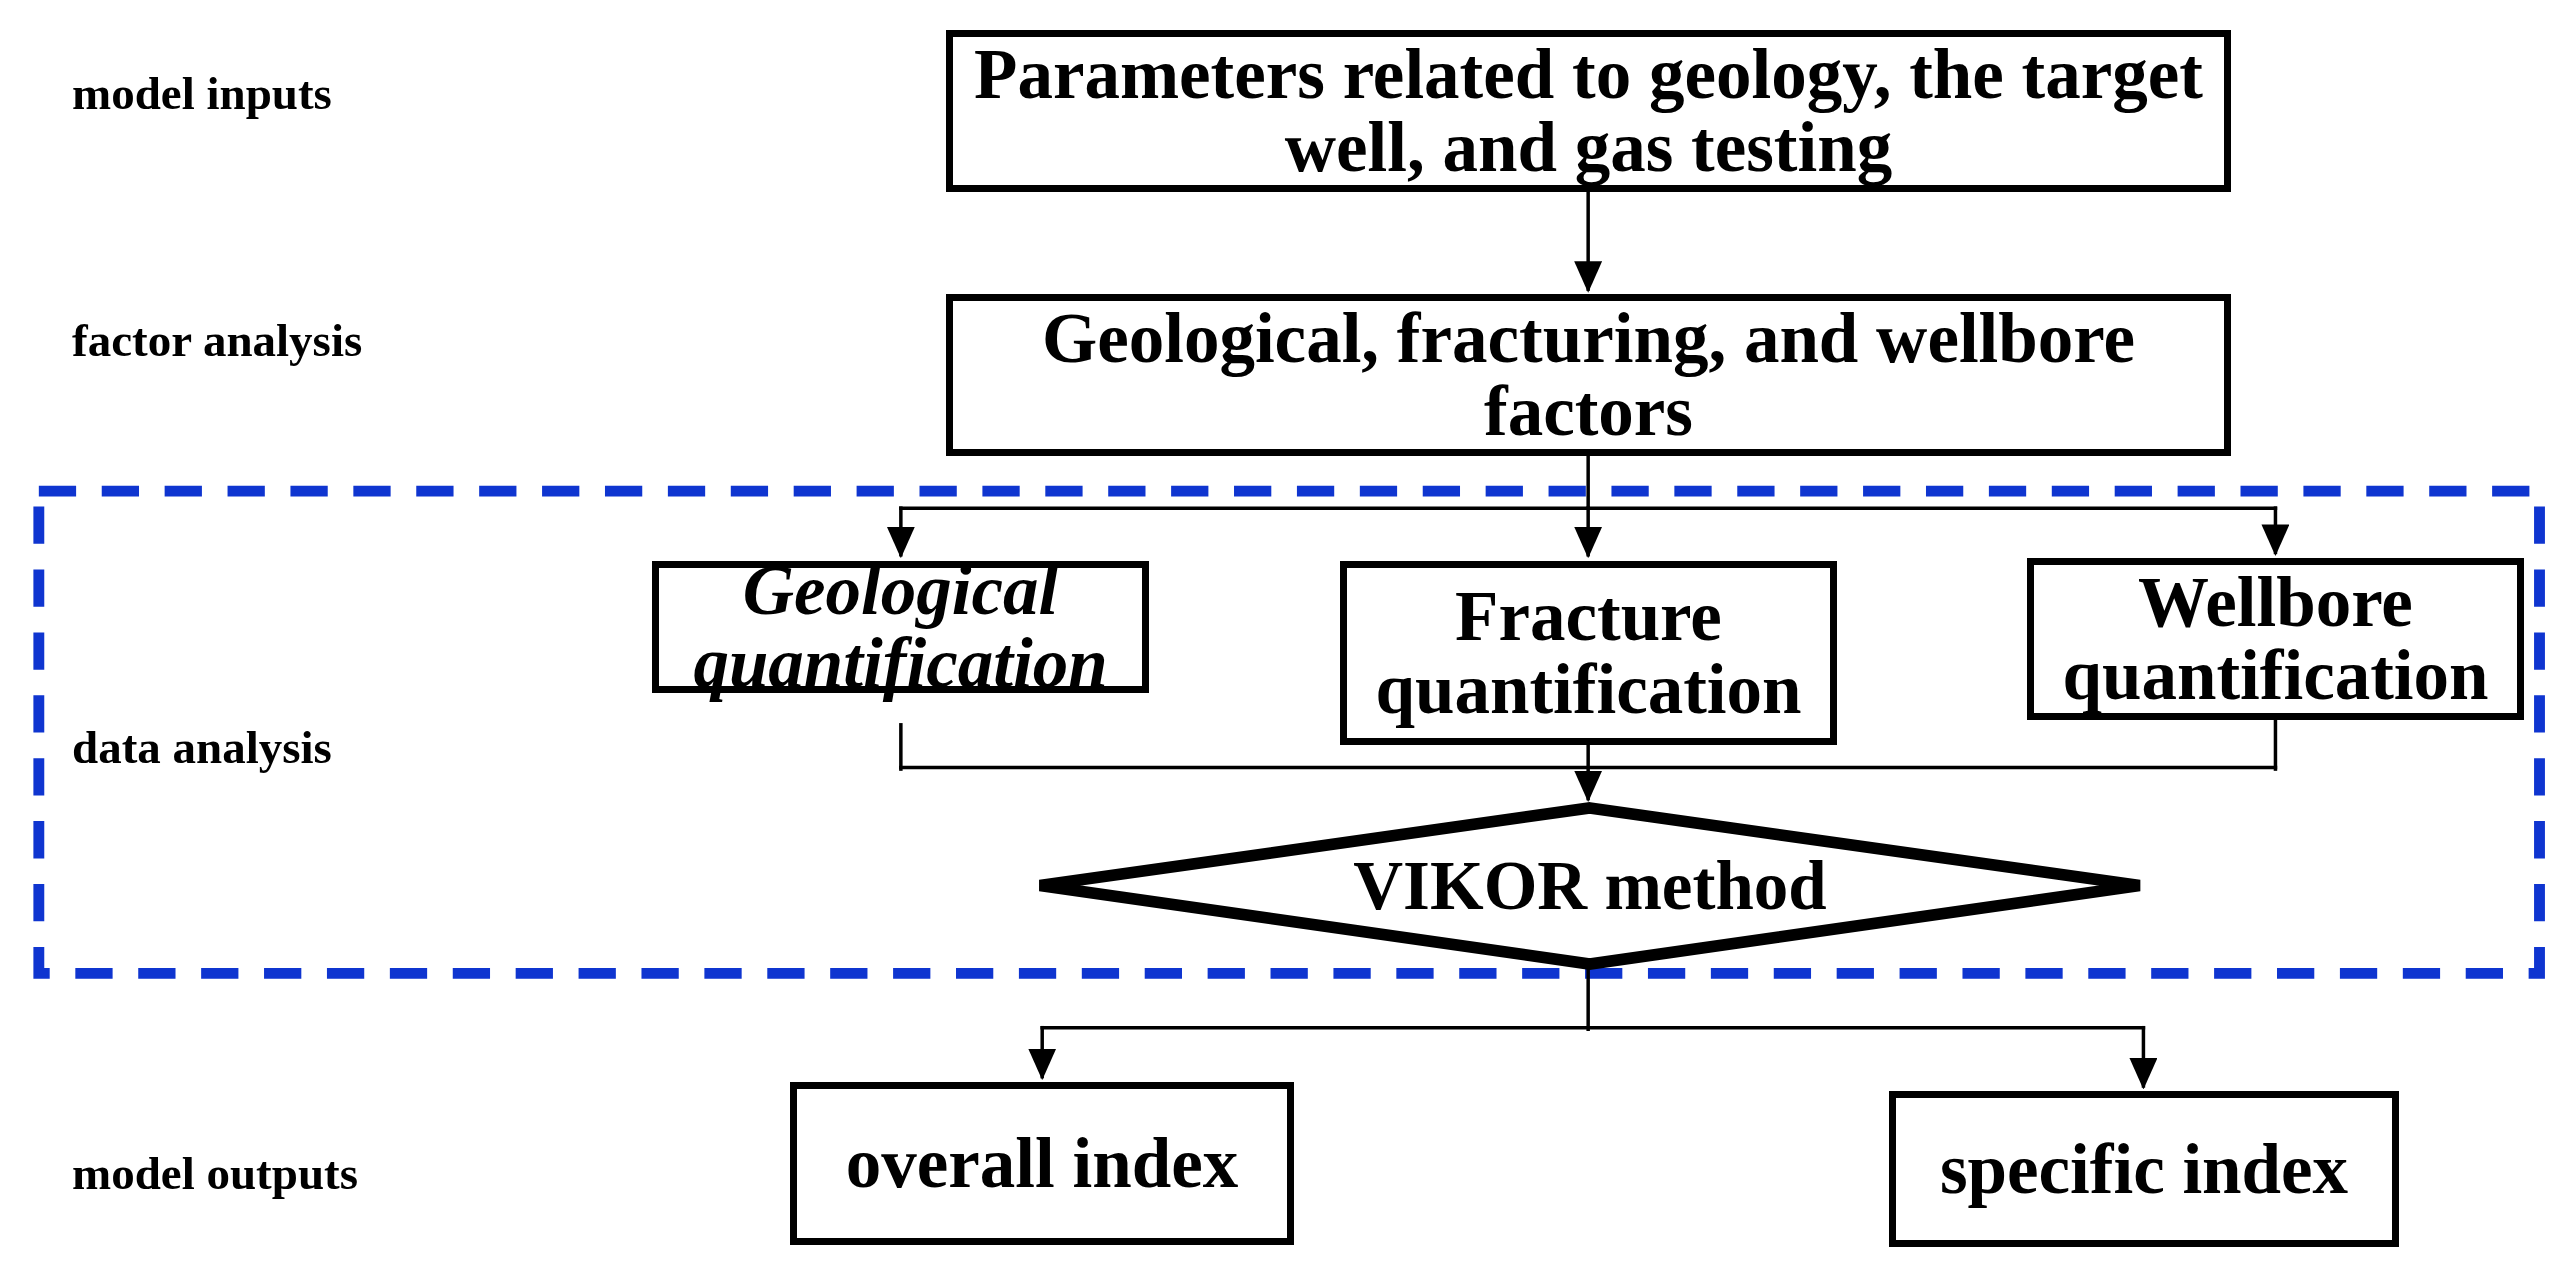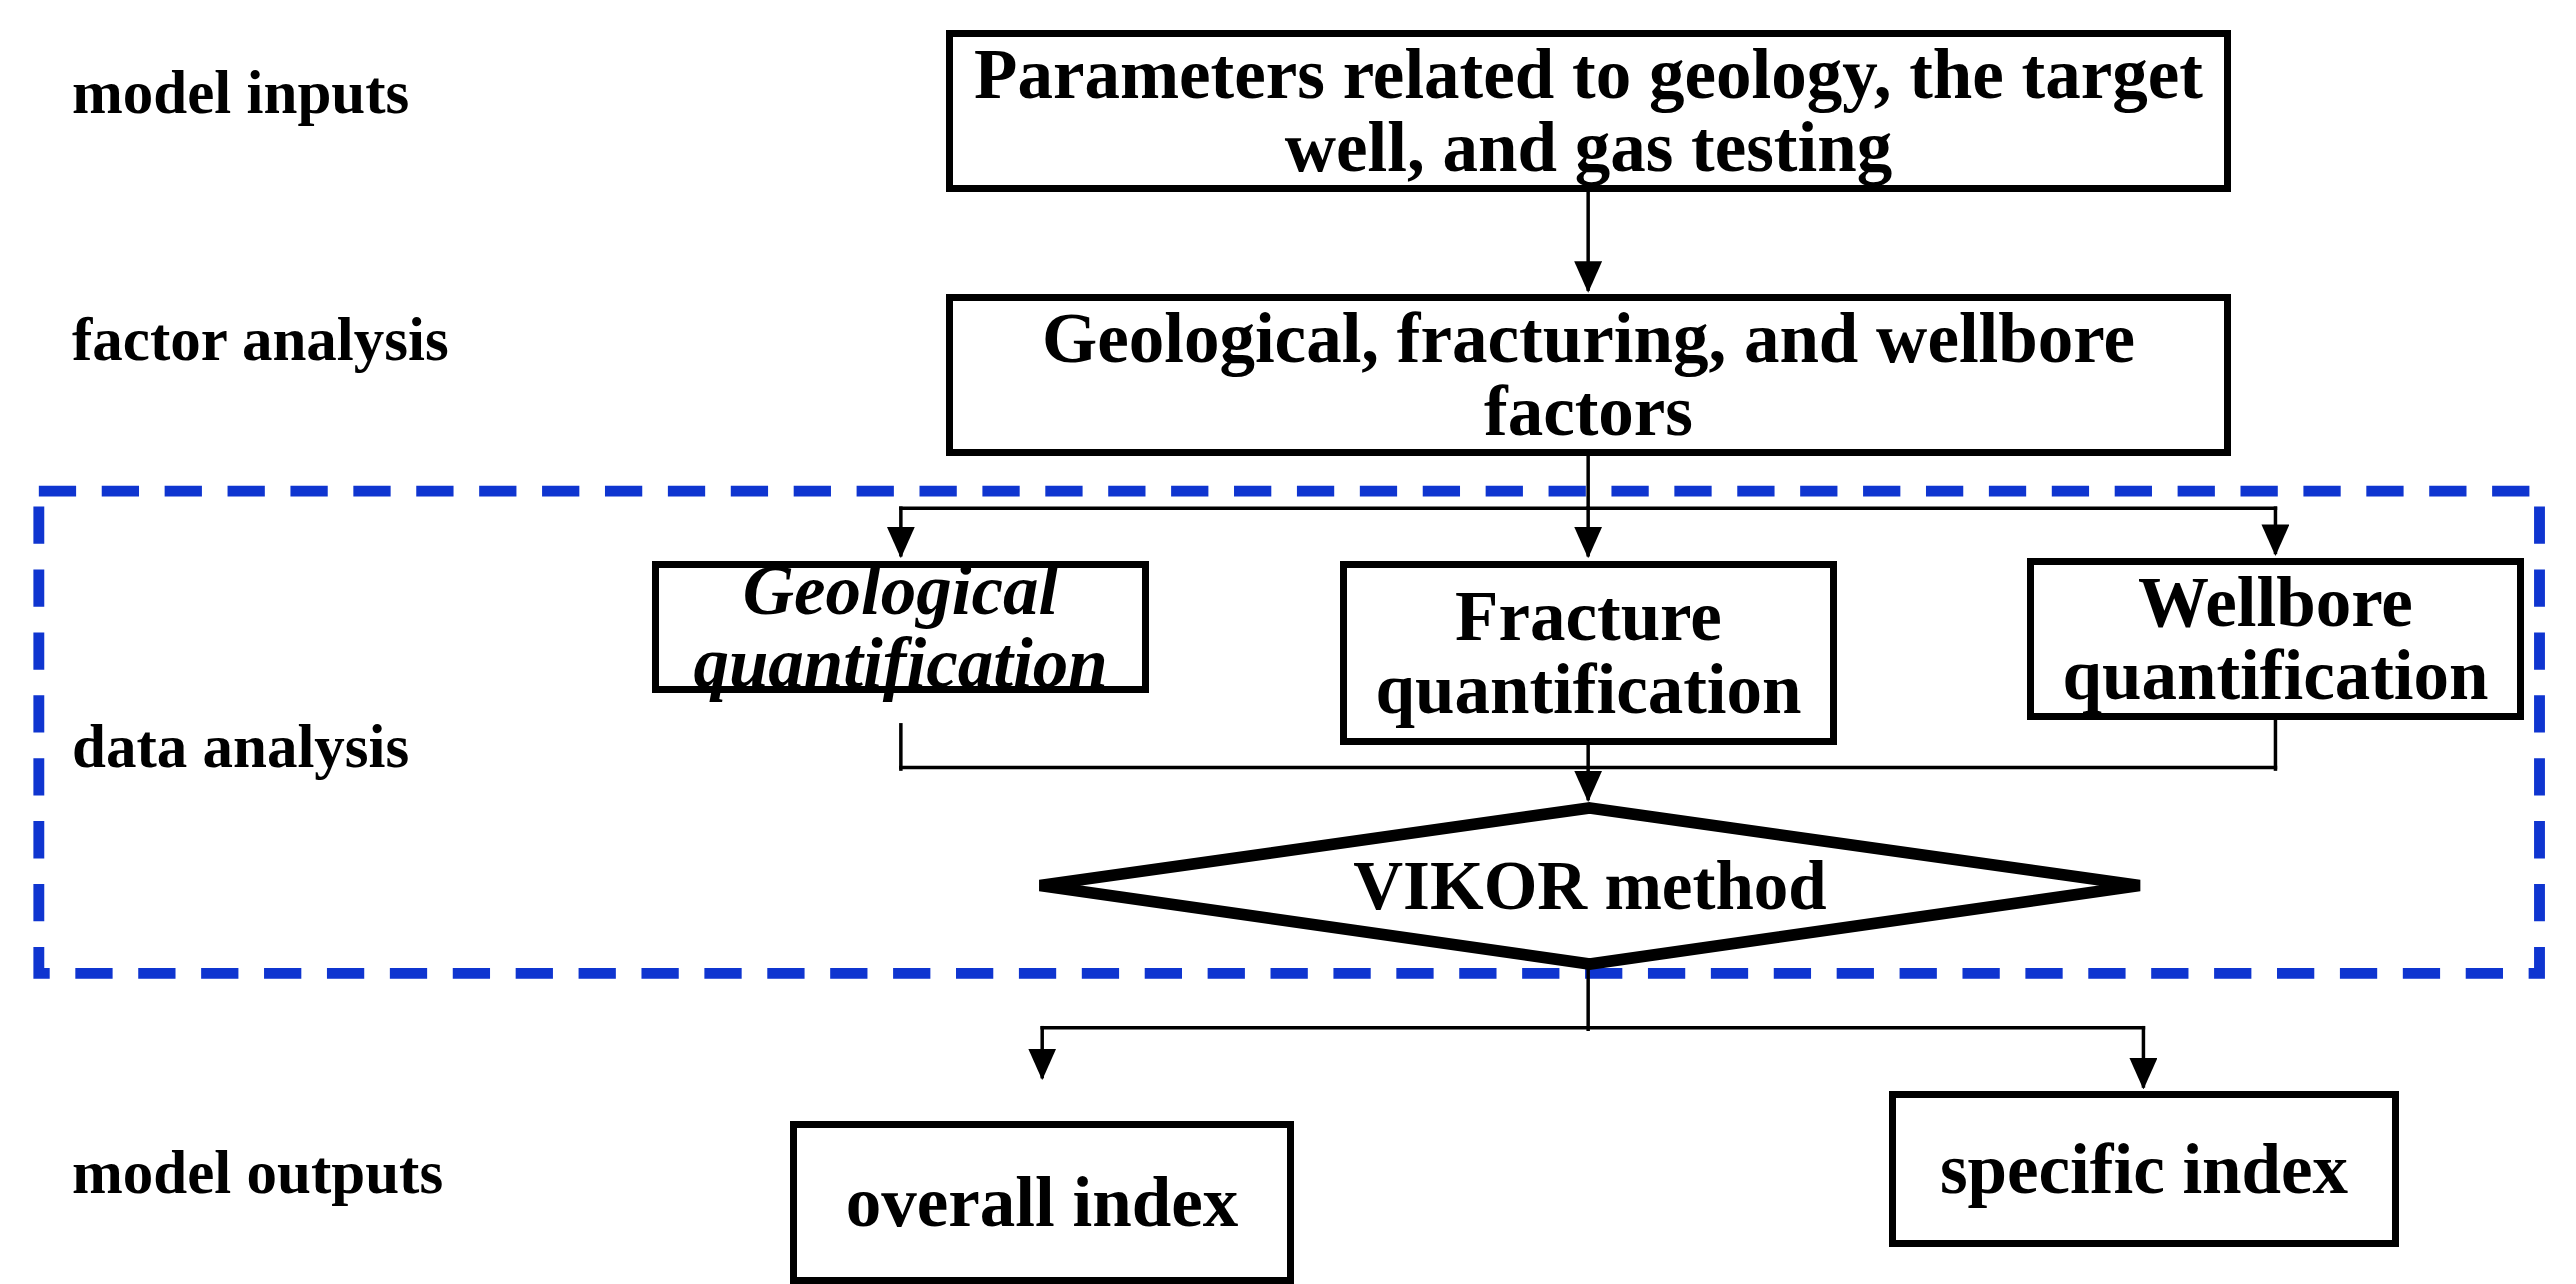--- a/index.html
+++ b/index.html
@@ -20,21 +20,21 @@
     left: 0;
     top: 0;
     width: 2576px;
     height: 1285px;
   }
   .row-label {
     position: absolute;
     display: flex;
     align-items: center;
     font-weight: bold;
-    font-size: 61px;
+    font-size: 47px;
     color: #000000;
     white-space: nowrap;
   }
   .flow-box {
     position: absolute;
     box-sizing: border-box;
     border: 7.8px solid #000000;
     background: #ffffff;
     display: flex;
     align-items: center;
@@ -113,18 +113,18 @@
 quantification</div>
 
   <div class="flow-box" style="left:1340px; top:561px; width:497px; height:184px;">Fracture
 quantification</div>
 
   <div class="flow-box" style="left:2027px; top:558px; width:497px; height:162px;">Wellbore
 quantification</div>
 
   <div class="diamond-label" style="left:1040px; top:808px; width:1100px; height:156px;">VIKOR method</div>
 
-  <div class="flow-box" style="left:790px; top:1082px; width:504px; height:163px;margin-top:39px;">overall index</div>
+  <div class="flow-box" style="left:790px; top:1082px; width:504px; height:163px;">overall index</div>
 
   <div class="flow-box" style="left:1889px; top:1091px; width:510px; height:156px;">specific index</div>
 
 </div>
 
 
 </body></html>

